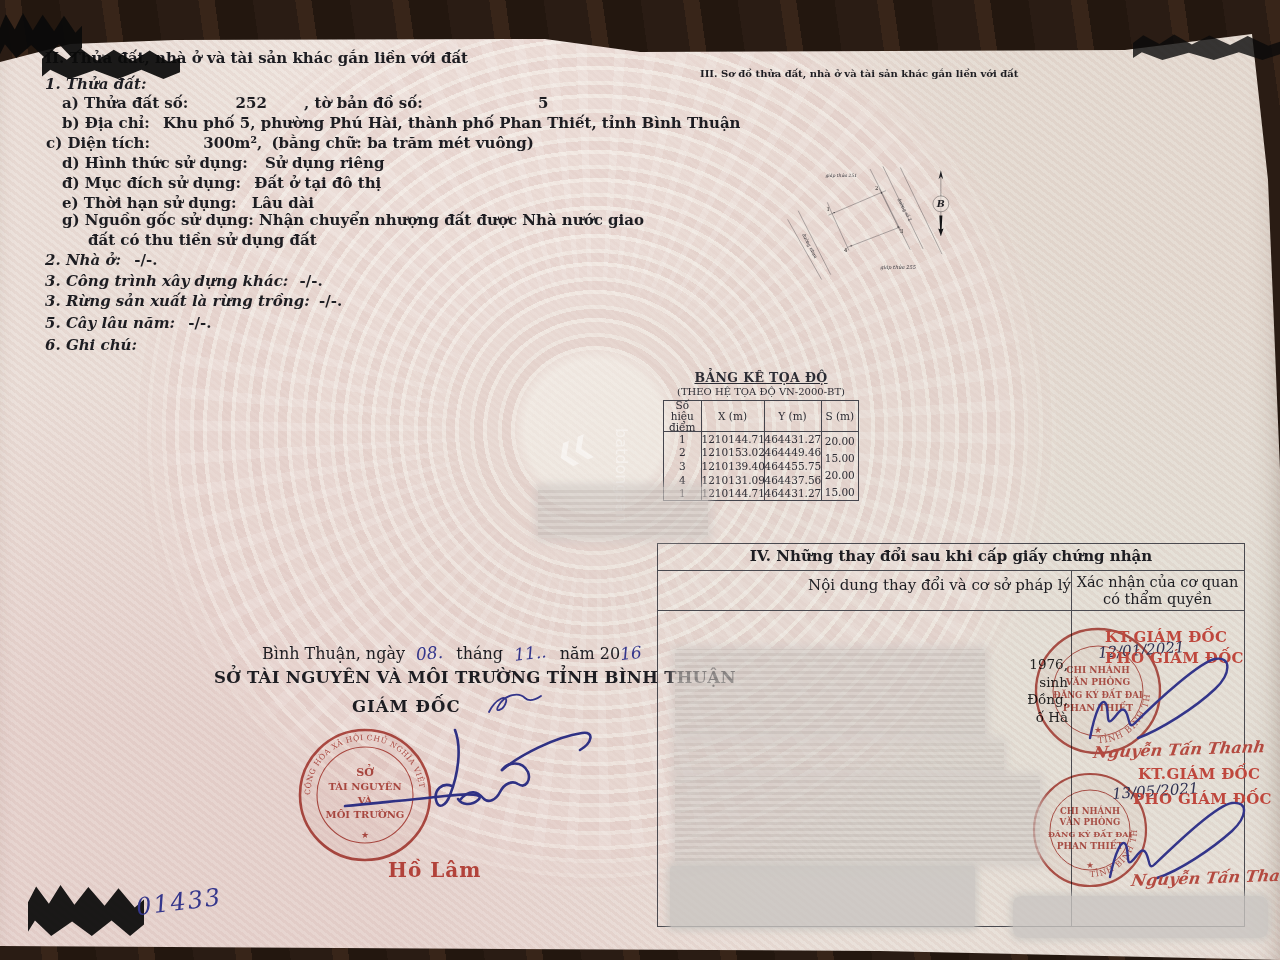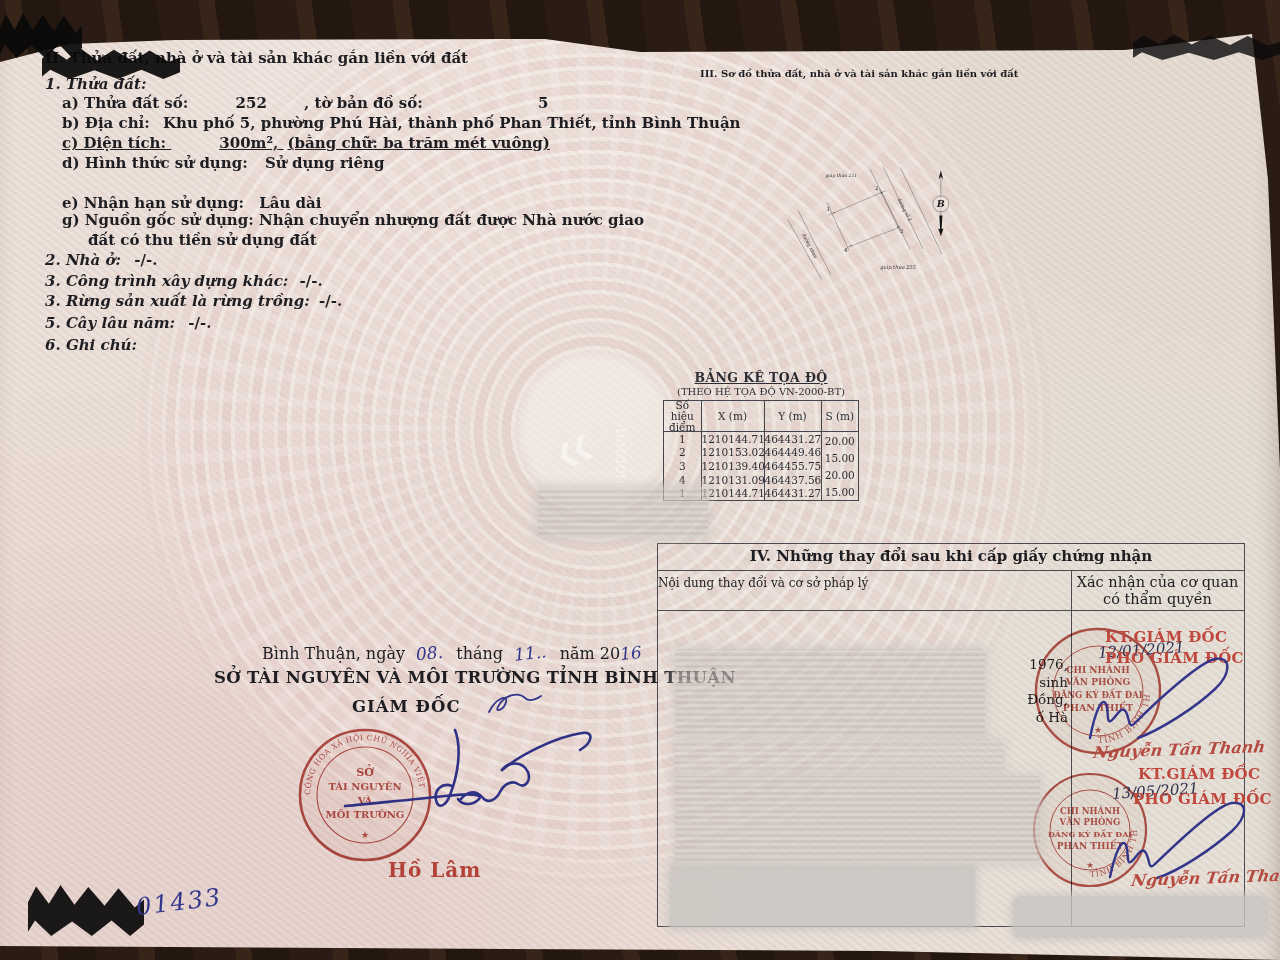--- a/index.html
+++ b/index.html
@@ -53,21 +53,21 @@
   .ctable{margin-top:3px;border:1px solid #45454d;display:flex;height:99px;}
   .ccol{border-right:1px solid #45454d;display:flex;flex-direction:column;}
   .ccol:last-child{border-right:none;}
   .chead{height:30px;border-bottom:1px solid #45454d;display:flex;align-items:center;justify-content:center;line-height:11px;}
   .cbody{flex:1;display:flex;flex-direction:column;justify-content:space-around;}
   .cbody div{line-height:12px;}
   
   .sec4{position:absolute;left:657px;top:543px;width:586px;height:382px;border:1px solid #4a4a50;color:#1d1d22;}
   .sec4 .t4{position:absolute;left:0;right:0;top:3px;text-align:center;font-weight:bold;font-size:15px;}
   .sec4 .hline1{position:absolute;left:0;right:0;top:26px;border-top:1px solid #4a4a50;}
-  .sec4 .h1{position:absolute;left:0;top:32px;width:413px;text-align:left;font-size:12px;}
+  .sec4 .h1{position:absolute;left:0;top:32px;width:413px;text-align:right;font-size:15px;}
   .sec4 .h2{position:absolute;left:413px;top:30px;width:173px;text-align:center;font-size:14.5px;line-height:17px;}
   .sec4 .hline2{position:absolute;left:0;right:0;top:66px;border-top:1px solid #4a4a50;}
   .sec4 .vline{position:absolute;left:413px;top:26px;bottom:0;border-left:1px solid #4a4a50;}
   .kt{position:absolute;font-weight:bold;font-size:15px;color:#bf473d;letter-spacing:.3px;white-space:nowrap;}
   .scriptname{position:absolute;font-style:italic;font-weight:bold;color:#b44a40;font-size:16px;transform:skewX(-10deg) rotate(-2deg);white-space:nowrap;}
   .hdate{position:absolute;color:#2e3052;font-size:15px;font-style:italic;white-space:nowrap;}
   .frag{position:absolute;left:1006px;top:656px;width:62px;text-align:right;font-size:13.5px;line-height:17.5px;color:#222;}
   
   .wm{position:absolute;color:#ffffff;opacity:.5;}
   .wm-chev{left:556px;top:436px;font-size:24px;font-weight:bold;transform:rotate(-24deg);letter-spacing:-4px;}
@@ -93,34 +93,38 @@
       <span style="margin-left:42px;">252</span>
       <span style="margin-left:32px;text-align:right;">, tờ bản đồ số:</span>
       <span style="margin-left:110px;">5</span>
     </div>
 
     <div class="t b sec2" style="left:62px;top:113px;white-space:nowrap;">
       <span>b) Địa chỉ:</span>
       <span style="margin-left:8px;">Khu phố 5, phường Phú Hài, thành phố Phan Thiết, tỉnh Bình Thuận</span>
     </div>
 
-    <div class="t b sec2" style="left:62px;top:133px;white-space:nowrap;text-decoration:underline;">
+    <div class="t b sec2" style="left:46px;top:133px;white-space:nowrap;">
       <span>c) Diện tích:</span>
       <span style="margin-left:48px;">300m²,</span>
       <span style="margin-left:4px;">(bằng chữ: ba trăm mét vuông)</span>
     </div>
 
     <div class="t b sec2" style="left:62px;top:153px;white-space:nowrap;">
       <span>d) Hình thức sử dụng:</span>
       <span style="margin-left:12px;">Sử dụng riêng</span>
     </div>
 
+    <div class="t b sec2" style="left:62px;top:173px;white-space:nowrap;">
+      <span>đ) Mục đích sử dụng:</span>
+      <span style="margin-left:8px;">Đất ở tại đô thị</span>
+    </div>
 
     <div class="t b sec2" style="left:62px;top:193px;white-space:nowrap;">
-      <span>e) Nhận hạn sử dụng:</span>
+      <span>e) Thời hạn sử dụng:</span>
       <span style="margin-left:10px;">Lâu dài</span>
     </div>
 
     <div class="t b sec2 hang" style="left:62px;top:210px;width:560px;">
       <span>g) Nguồn gốc sử dụng:</span>
       <span>Nhận chuyển nhượng đất được Nhà nước giao đất có thu tiền sử dụng đất</span>
     </div>
 
     <div class="t b i sec2" style="left:45px;top:250px;">
       <span>2. Nhà ở:</span>

